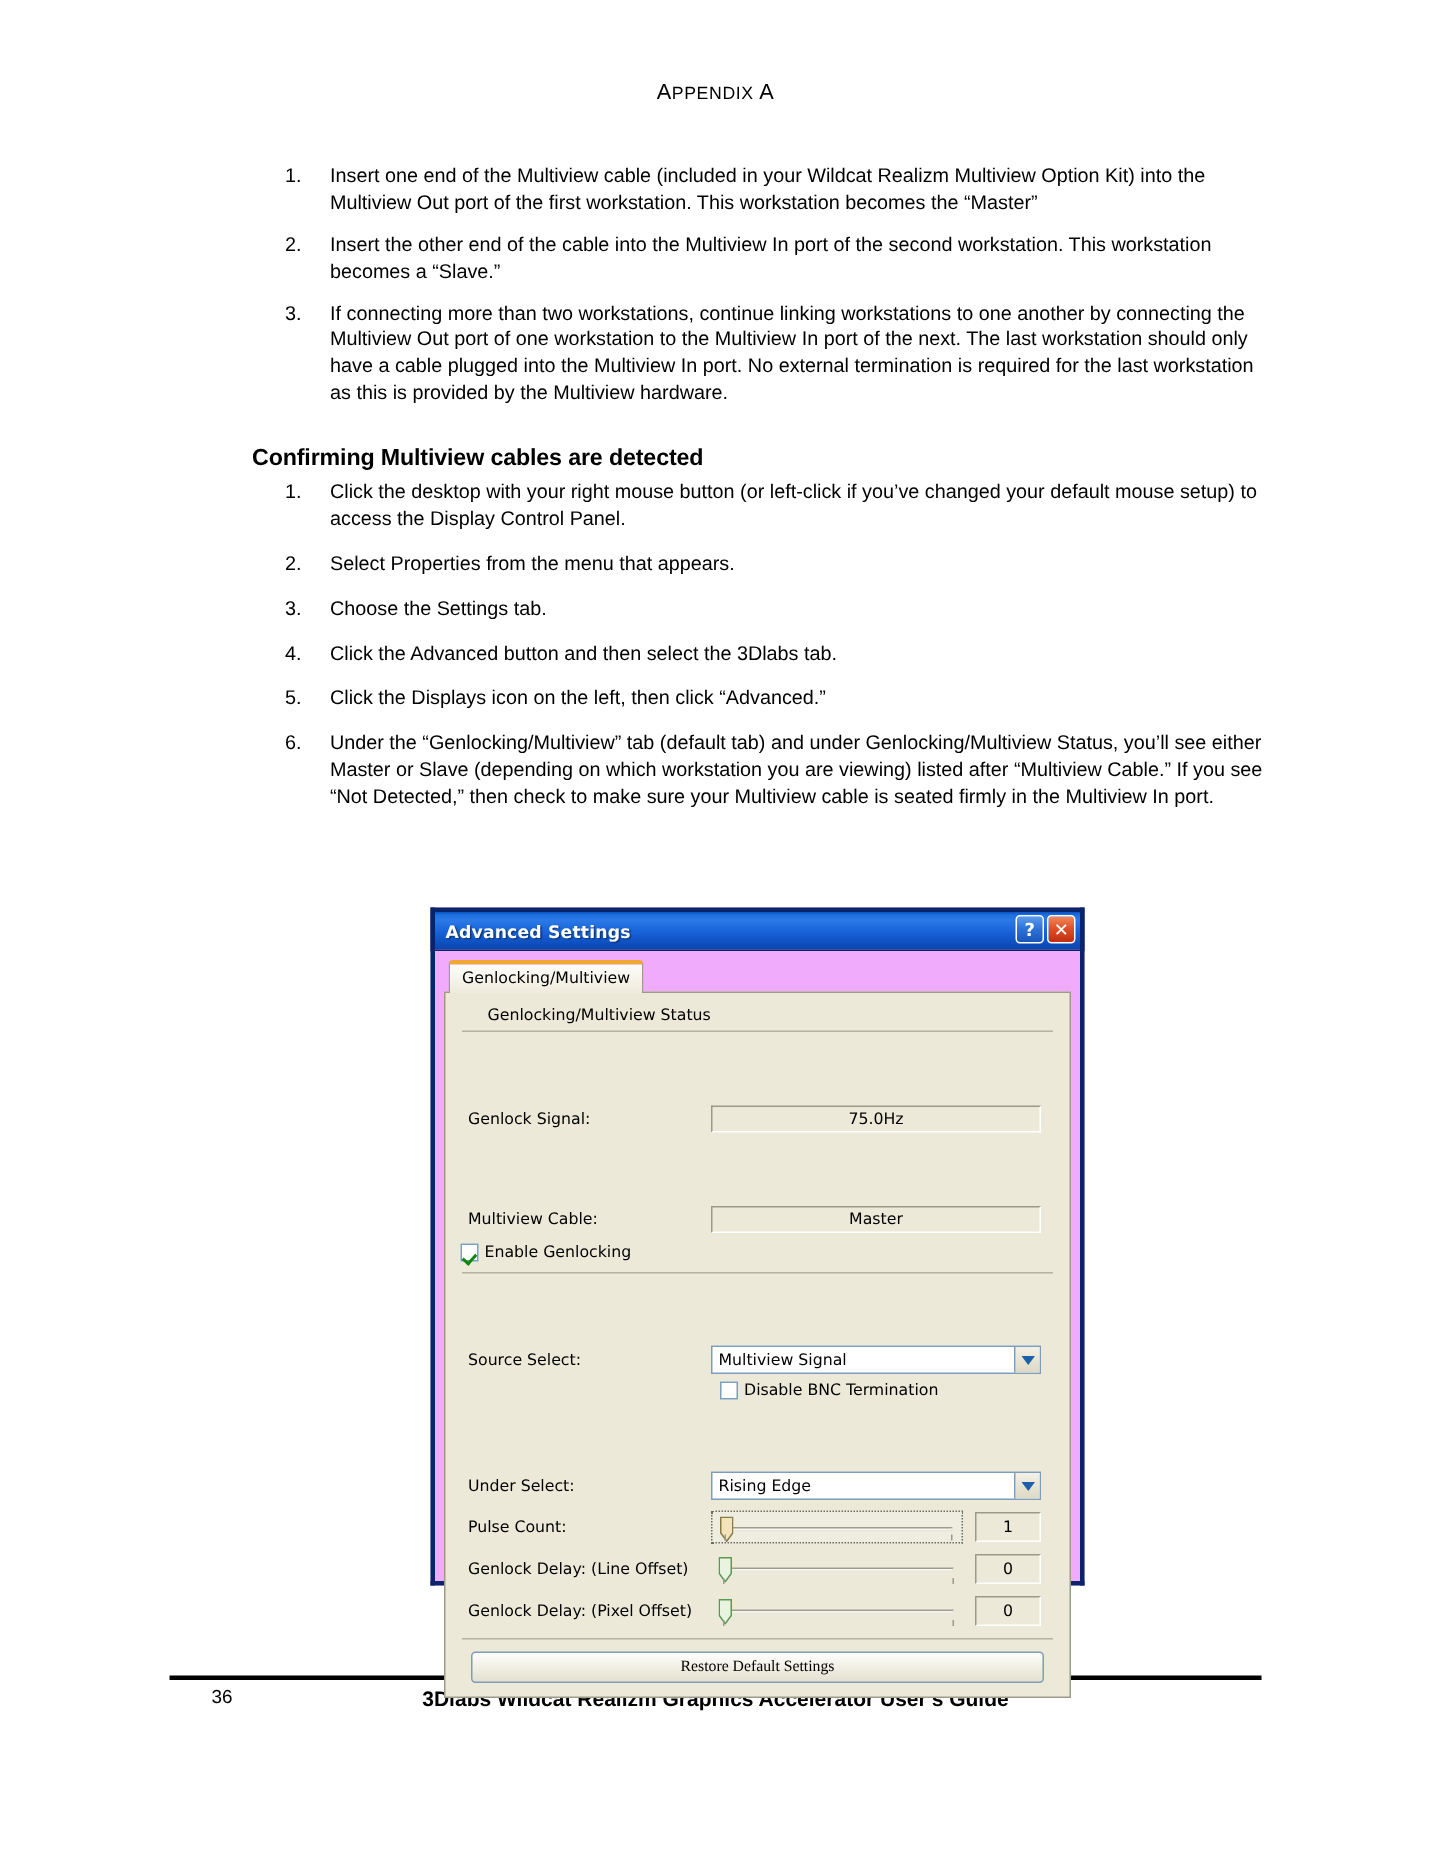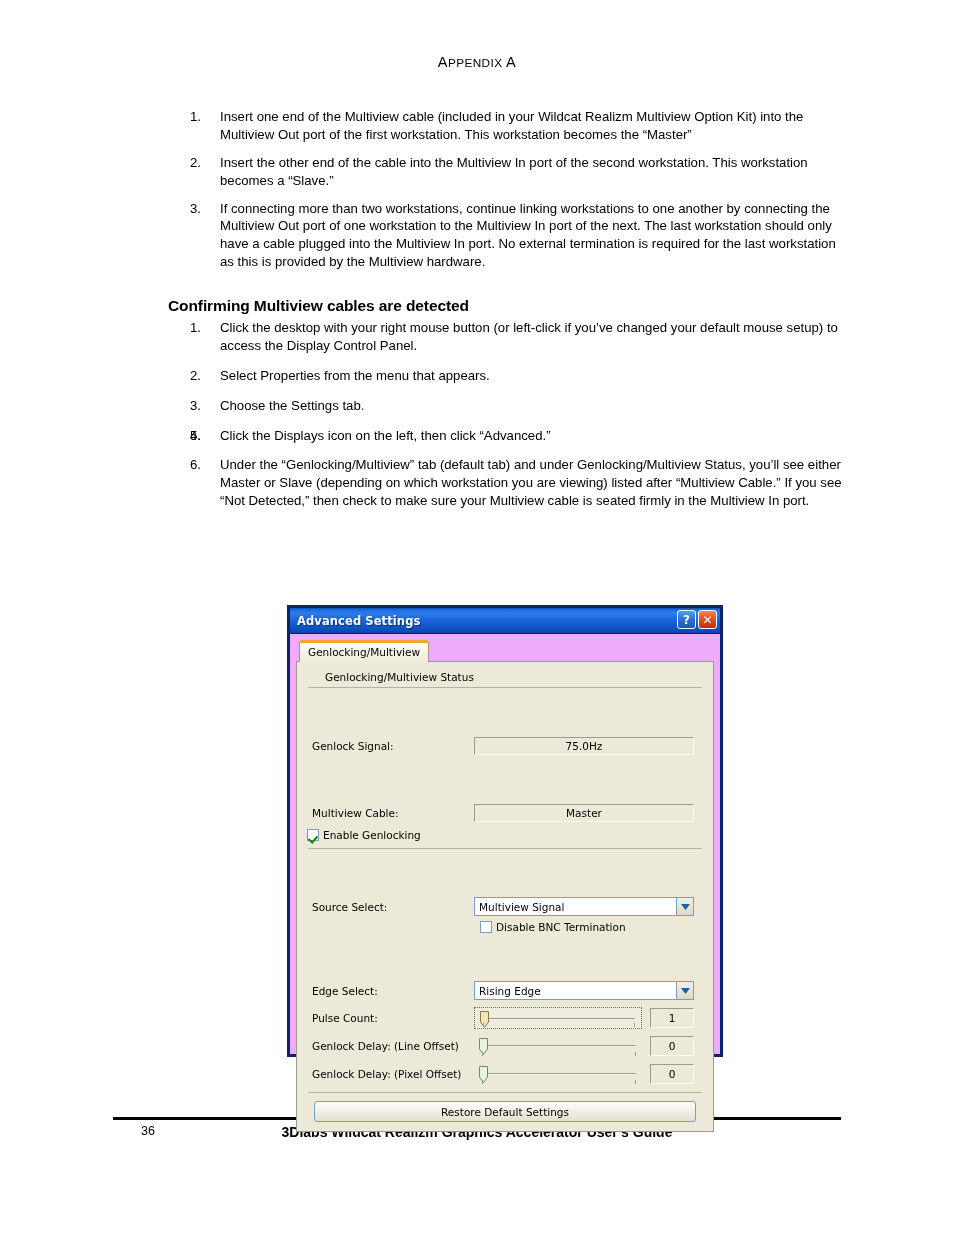--- a/index.html
+++ b/index.html
@@ -292,20 +292,21 @@
 
   .restore-wrap { padding: 0 8px; }
   .xp-button {
     background: linear-gradient(to bottom,#fefefe 0%,#f2f0e6 45%,#e4e1d1 100%);
     border: 1px solid #7f9db9;
     border-radius: 3px;
     height: 21px;
     display: flex; align-items: center; justify-content: center;
     font-size: 10.5px;
     box-sizing: border-box;
+    font-family: Liberation Serif, serif;
   }
   .btn-restore { width: 100%; }
 
   .dialog-footer {
     display: flex;
     justify-content: flex-end;
     gap: 7px;
     padding: 8px 9px 0 0;
   }
   .dialog-footer .xp-button { width: 74px; }
@@ -349,20 +350,21 @@
       <li>
         <span class="num">2.</span>
         <span>Select Properties from the menu that appears.</span>
       </li>
       <li>
         <span class="num">3.</span>
         <span>Choose the Settings tab.</span>
       </li>
       <li>
         <span class="num">4.</span>
+        <span>Click the Advanced button and then select the 3Dlabs tab.</span>
       </li>
       <li>
         <span class="num">5.</span>
         <span>Click the Displays icon on the left, then click “Advanced.”</span>
       </li>
       <li>
         <span class="num">6.</span>
         <span>Under the “Genlocking/Multiview” tab (default tab) and under Genlocking/Multiview Status, you’ll see either Master or Slave (depending on which workstation you are viewing) listed after “Multiview Cable.” If you see “Not Detected,” then check to make sure your Multiview cable is seated firmly in the Multiview In port.</span>
       </li>
     </ol>
@@ -417,21 +419,21 @@
             </span>
           </div>
         </div>
 
         <div class="cbx-row indent-cbx">
           <span class="cbx"></span>
           <span class="cbx-label">Disable BNC Termination</span>
         </div>
 
         <div class="row">
-          <div class="lbl">Edge Select:</div>
+          <div class="lbl">Under Select:</div>
           <div class="combo">
             <span class="combo-text">Rising Edge</span>
             <span class="combo-arrow">
               <svg width="9" height="6" viewBox="0 0 9 6">
                   <path d="M0 0 L9 0 L4.5 6 Z" fill="#1d5fa8"></path>
                 </svg>
             </span>
           </div>
         </div>
 

